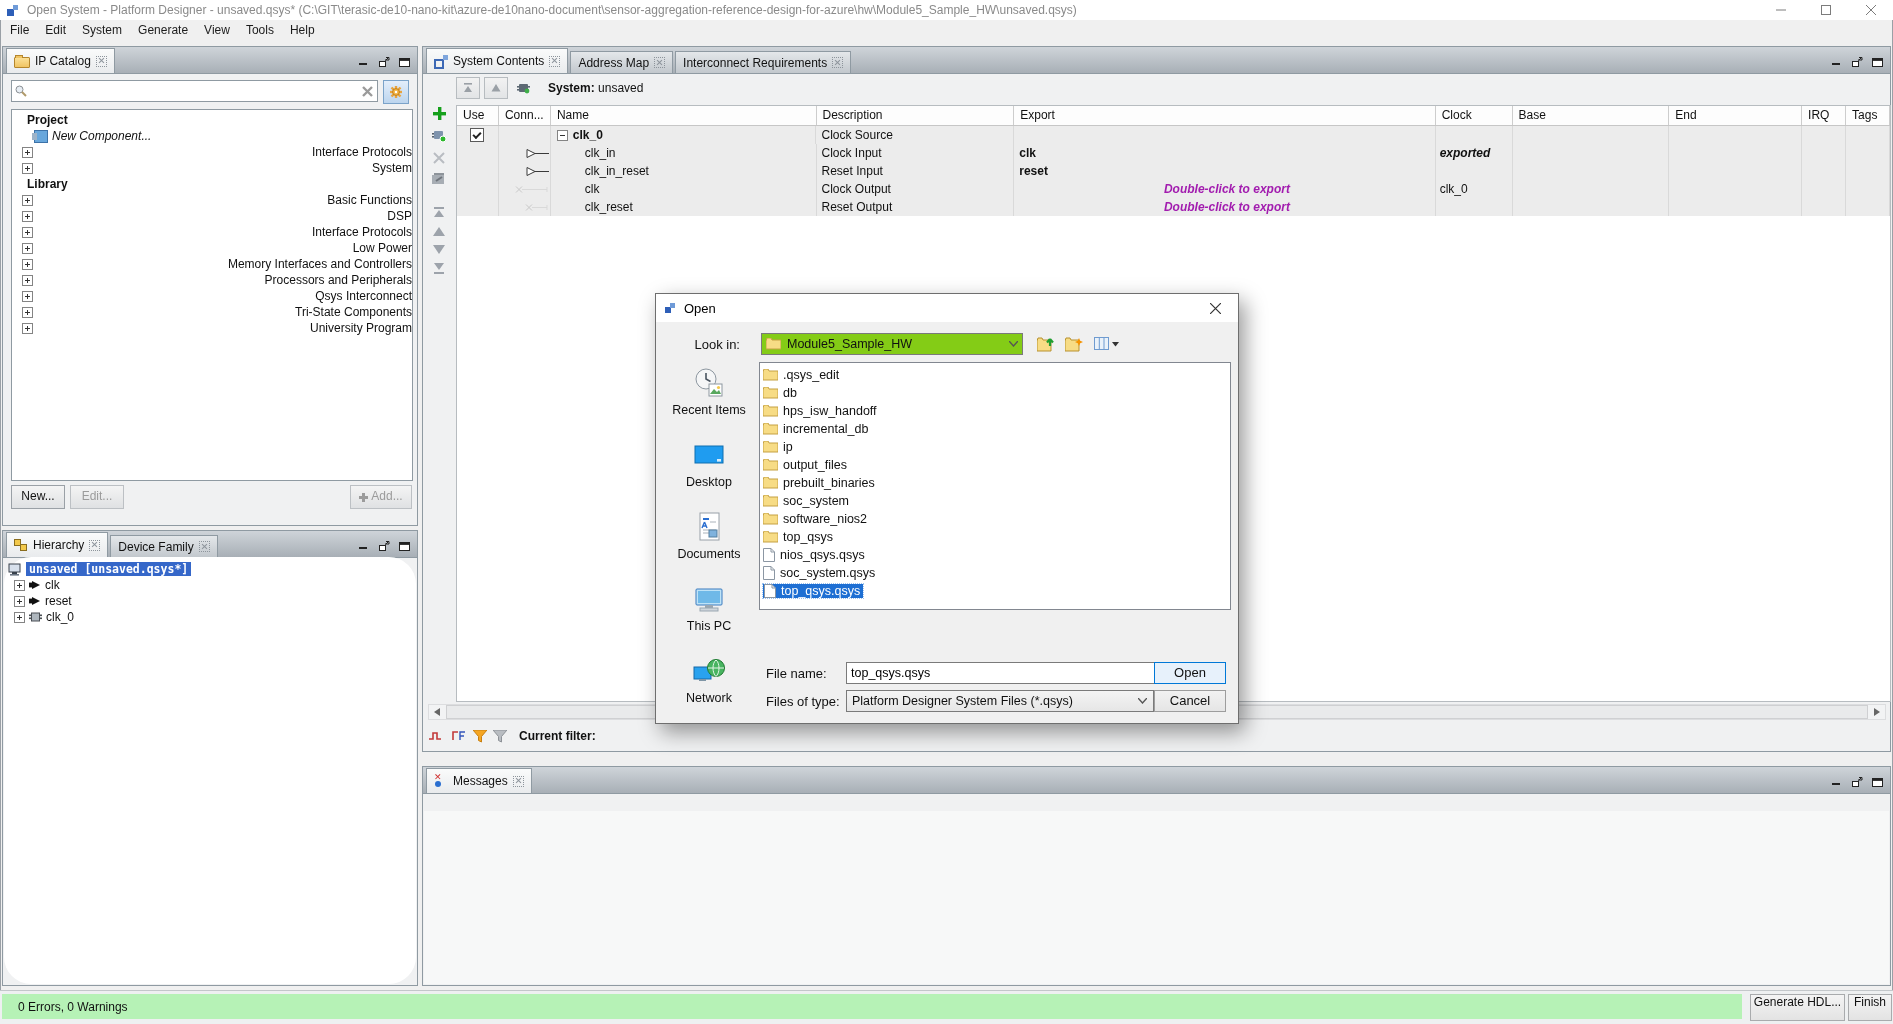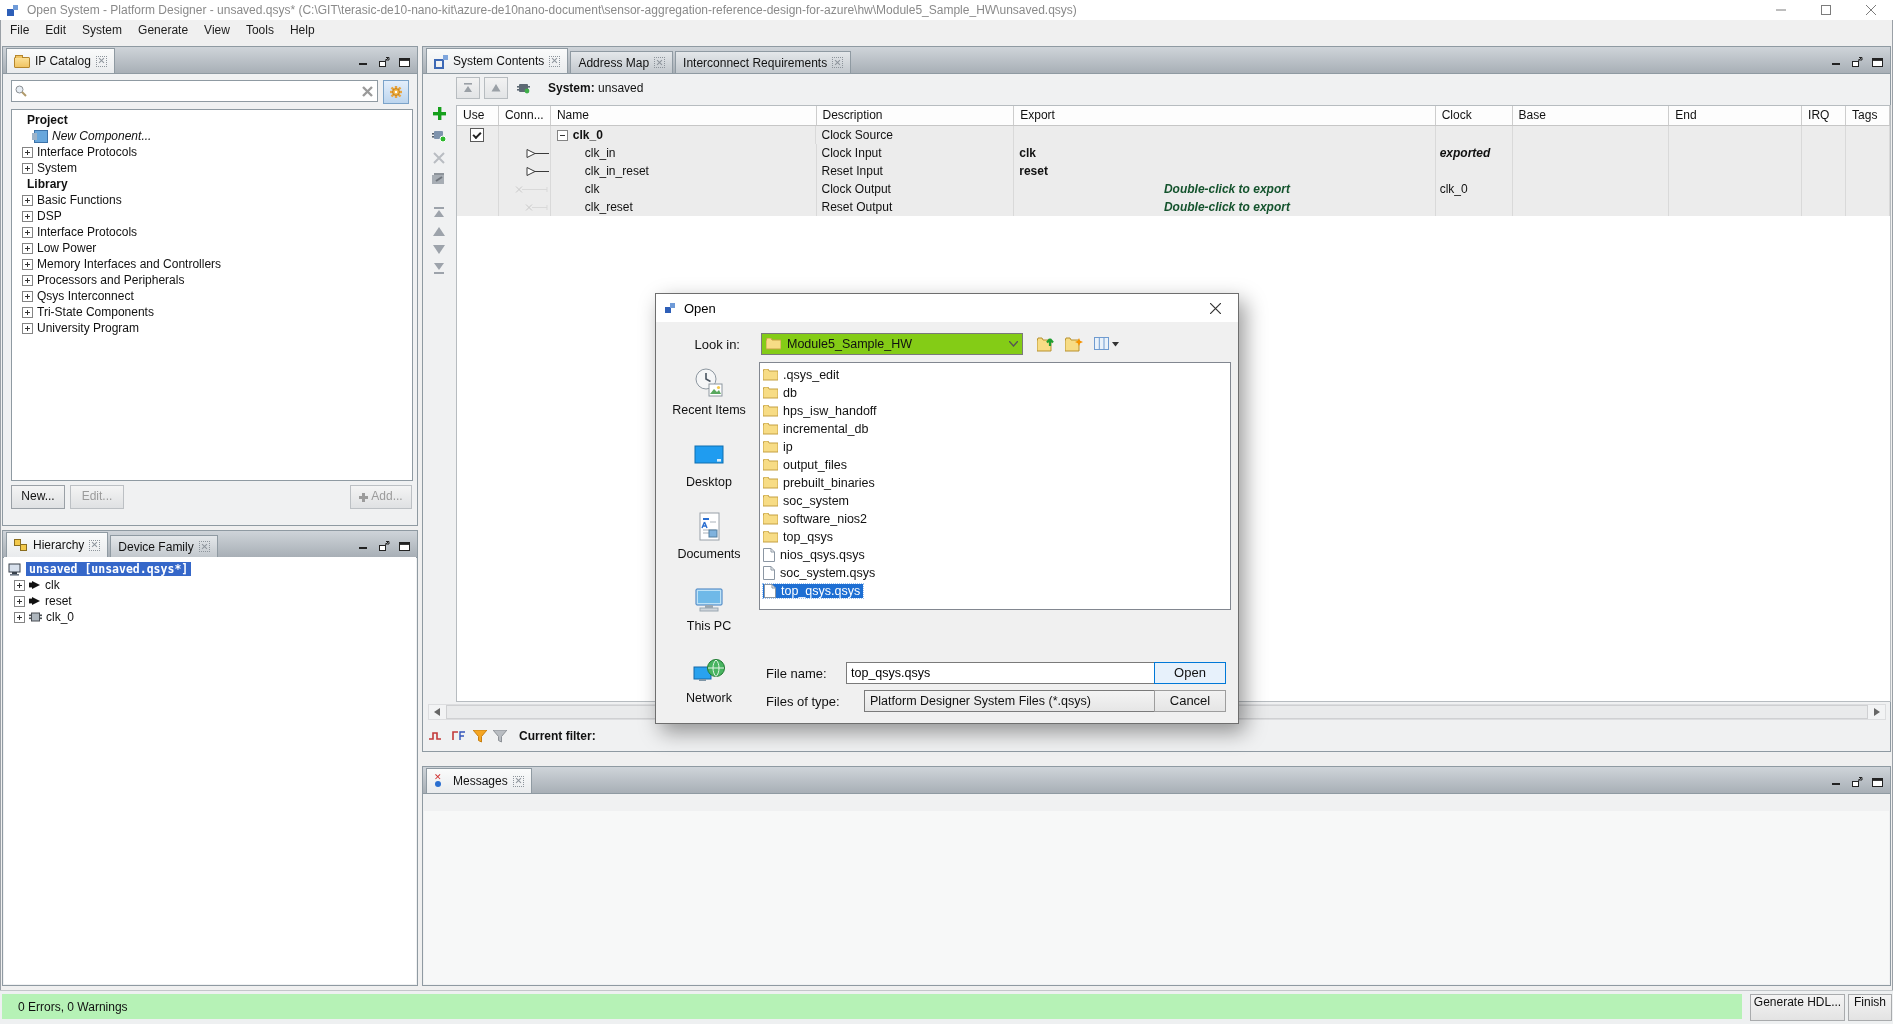--- a/index.html
+++ b/index.html
@@ -37,46 +37,46 @@
   .messages-icon::after{content:"";position:absolute;left:1px;bottom:0;width:6px;height:6px;border-radius:50%;background:#2b6fd0;}
   
   #ipcat-search-row{position:absolute;left:8px;top:33px;right:8px;height:22px;display:flex;gap:5px;}
   #ipcat-search{flex:1;height:20px;border:1px solid #8f9aa2;background:#fff;position:relative;display:flex;align-items:center;}
   #ipcat-search input{border:none;outline:none;flex:1;height:16px;font-size:12px;margin-left:2px;}
   .gearbtn{width:24px;height:22px;background:linear-gradient(#e3eefb,#bcd5ee);border:1px solid #7ba3c9;display:flex;align-items:center;justify-content:center;}
   #ipcat-tree{position:absolute;left:8px;top:62px;width:400px;height:368px;background:#fff;border:1px solid #8f9aa2;overflow:hidden;padding-top:2px;}
   .trow{height:16px;display:flex;align-items:center;gap:4px;white-space:nowrap;}
   .trow .lbl{font-size:12px;}
   .trow.sec .lbl{font-weight:bold;margin-left:15px;}
-  .trow.br{padding-left:10px;}
+  .trow.br{padding-left:10px;justify-content:space-between;}
   .trow.newc{padding-left:22px;font-style:italic;}
   .nc-icon{width:12px;height:11px;background:#68a7dc;border:1px solid #3c72a8;position:relative;}
   .nc-icon::before{content:"";position:absolute;left:-3px;top:2px;width:5px;height:7px;background:#9db3c8;}
   .exp{width:9px;height:9px;border:1px solid #848484;background:#fff;position:relative;flex:none;}
   .exp::before{content:"";position:absolute;left:2px;top:4px;width:5px;height:1px;background:#333;}
   .exp.plus::after{content:"";position:absolute;left:4px;top:2px;width:1px;height:5px;background:#333;}
   .ipbtn{position:absolute;height:22px;border:1px solid #9aa0a6;background:linear-gradient(#f4f4f4,#dfe1e3);font-size:12px;text-align:center;line-height:20px;}
   .ipbtn.disabled{color:#9b9b9b;border-color:#bcc0c4;}
   
-  #hier-body{position:absolute;left:1px;top:26px;right:1px;bottom:1px;background:#fff;padding:4px 0 0 4px;}
+  #hier-body{position:absolute;left:1px;top:26px;right:1px;bottom:1px;background:#fff;padding:4px 0 0 4px;border-radius:27px;}
   .hrow{height:16px;display:flex;align-items:center;gap:4px;}
   .hsel{font-family:"DejaVu Sans Mono",monospace;font-weight:bold;font-size:11.5px;color:#fff;background:#3567c9;padding:0 3px;}
   
   #sc-toolbar{position:absolute;left:0;top:26px;width:100%;height:30px;display:flex;align-items:center;gap:4px;padding-left:33px;box-sizing:border-box;}
   .scbtn{width:22px;height:20px;border:1px solid #b7bcc0;background:linear-gradient(#f2f2f2,#e2e4e6);display:flex;align-items:center;justify-content:center;color:#9aa0a6;}
   #sc-sys{font-size:12px;margin-left:8px;}
   #sc-vtool{position:absolute;left:2px;top:58px;width:28px;display:flex;flex-direction:column;align-items:center;gap:9px;padding-top:2px;}
   #sc-table{position:absolute;left:33px;top:58px;width:1435px;height:597px;background:#fff;border:1px solid #b7bcc0;box-sizing:border-box;}
   .thead{display:flex;height:19px;border-bottom:1px solid #c6c6c6;background:#fdfdfd;}
   .th{font-size:12px;line-height:19px;padding-left:6px;box-sizing:border-box;border-right:1px solid #cdcdcd;overflow:hidden;white-space:nowrap;}
   .trow2{display:flex;height:18px;background:#ececec;}
   .td{box-sizing:border-box;border-right:1px solid #d9d9d9;display:flex;align-items:center;overflow:hidden;white-space:nowrap;font-size:12px;}
   .cb{width:12px;height:12px;border:1px solid #5a5a5a;background:#fff;margin:0 auto;position:relative;}
   .cb::after{content:"";position:absolute;left:2px;top:2.5px;width:6px;height:3px;border-left:2px solid #222;border-bottom:2px solid #222;transform:rotate(-45deg);}
-  .hint{flex:1;text-align:center;color:#14532d;font-style:italic;font-weight:bold;}
+  .hint{flex:1;text-align:center;color:#a21caf;font-style:italic;font-weight:bold;}
   #sc-hscroll{position:absolute;left:5px;top:657px;width:1458px;height:16px;background:#f2f3f4;border:1px solid #dcdddf;display:flex;align-items:center;box-sizing:border-box;}
   .sarrow{width:16px;height:14px;display:flex;align-items:center;justify-content:center;}
   #sc-thumb{height:12px;flex:1;background:#e9eaeb;border:1px solid #cfd0d2;margin:0 1px;}
   #sc-filter{position:absolute;left:6px;top:678px;height:22px;display:flex;align-items:center;gap:6px;}
   #sc-filter .flabel{font-weight:bold;margin-left:6px;}
   
   #msg-head{position:absolute;left:1px;top:26px;right:1px;height:18px;background:#fff;border-bottom:1px solid #c6c6c6;display:flex;}
   #msg-head .th{border-right:1px solid #cdcdcd;}
   #msg-body{position:absolute;left:1px;top:44px;right:1px;bottom:1px;background:#f7f8f8;}
   
@@ -98,21 +98,21 @@
   .place{width:86px;display:flex;flex-direction:column;align-items:center;gap:3px;margin-bottom:21px;}
   .place .plabel{font-size:12.5px;}
   #dlg-files{position:absolute;left:103px;top:68px;width:472px;height:248px;background:#fff;border:1px solid #828790;overflow:hidden;padding-top:3px;box-sizing:border-box;}
   .frow{height:18px;display:flex;align-items:center;padding-left:3px;}
   .frow .sel{display:inline-flex;align-items:center;background:#1e6fd3;color:#fff;outline:1px dotted #9ec3ef;padding:0 3px 0 1px;gap:5px;}
   .frow .fname{font-size:12.5px;margin-left:5px;}
   .frow .sel .fname{margin-left:0;}
   .dlg-row{position:absolute;left:110px;width:472px;height:22px;display:flex;align-items:center;}
   .dlg-row .rlabel{width:74px;font-size:13px;}
   #fname-input{margin-left:6px;width:300px;height:20px;border:1px solid #7a7a7a;font-size:12.5px;padding:0 4px;font-family:inherit;}
-  #ftype-select{margin-left:24px;width:308px;height:22px;border:1px solid #7a7a7a;background:linear-gradient(#f4f4f4,#e6e6e6);display:flex;align-items:center;padding-left:5px;box-sizing:border-box;font-size:12.5px;}
+  #ftype-select{margin-left:6px;width:308px;height:22px;border:1px solid #7a7a7a;background:linear-gradient(#f4f4f4,#e6e6e6);display:flex;align-items:center;padding-left:5px;box-sizing:border-box;font-size:12.5px;}
   #ftype-select .caret{margin-left:auto;margin-right:6px;}
   .dlgbtn{position:absolute;left:498px;width:72px;height:22px;font-size:13px;text-align:center;line-height:20px;
     background:linear-gradient(#f2f2f2,#e5e5e5);border:1px solid #9d9d9d;box-sizing:border-box;}
   #btn-open{border:1px solid #0078d7;background:#e7f1fb;}
   svg{display:block;}
 </style>
 </head>
 <body>
 
 <div id="titlebar" class="abs">

